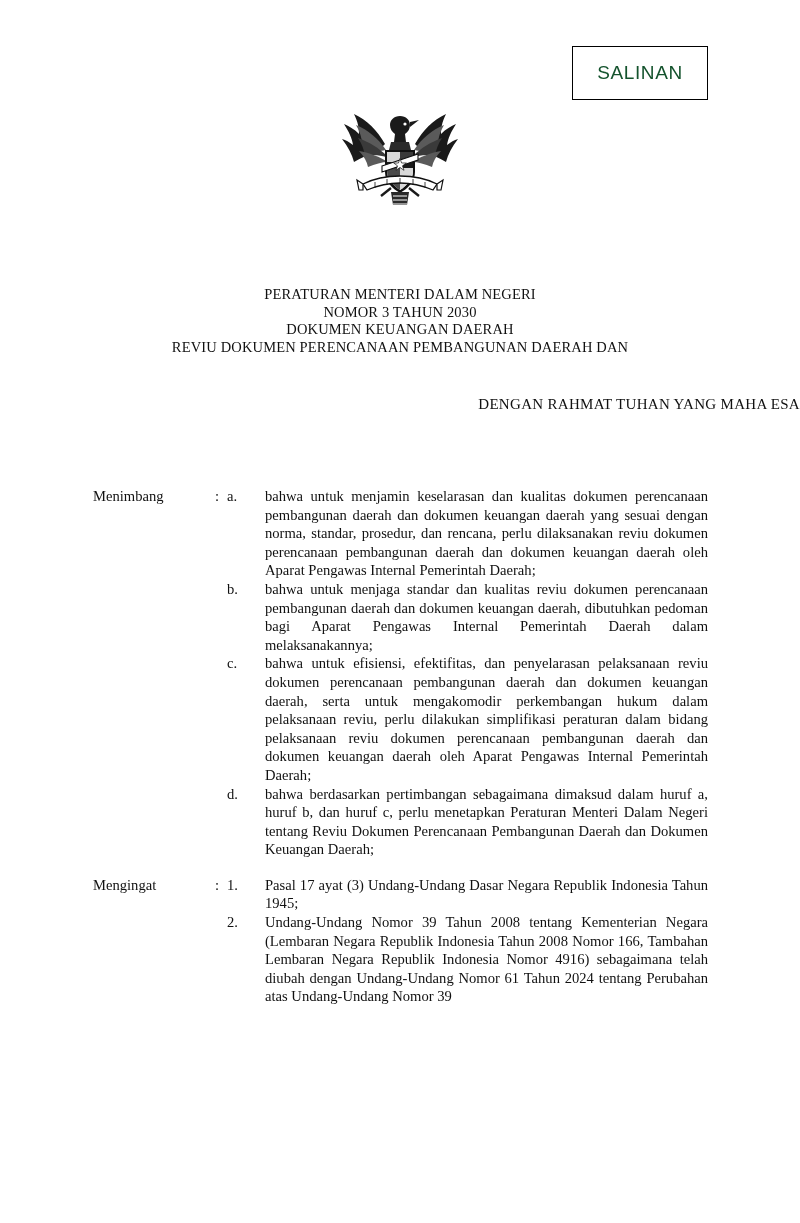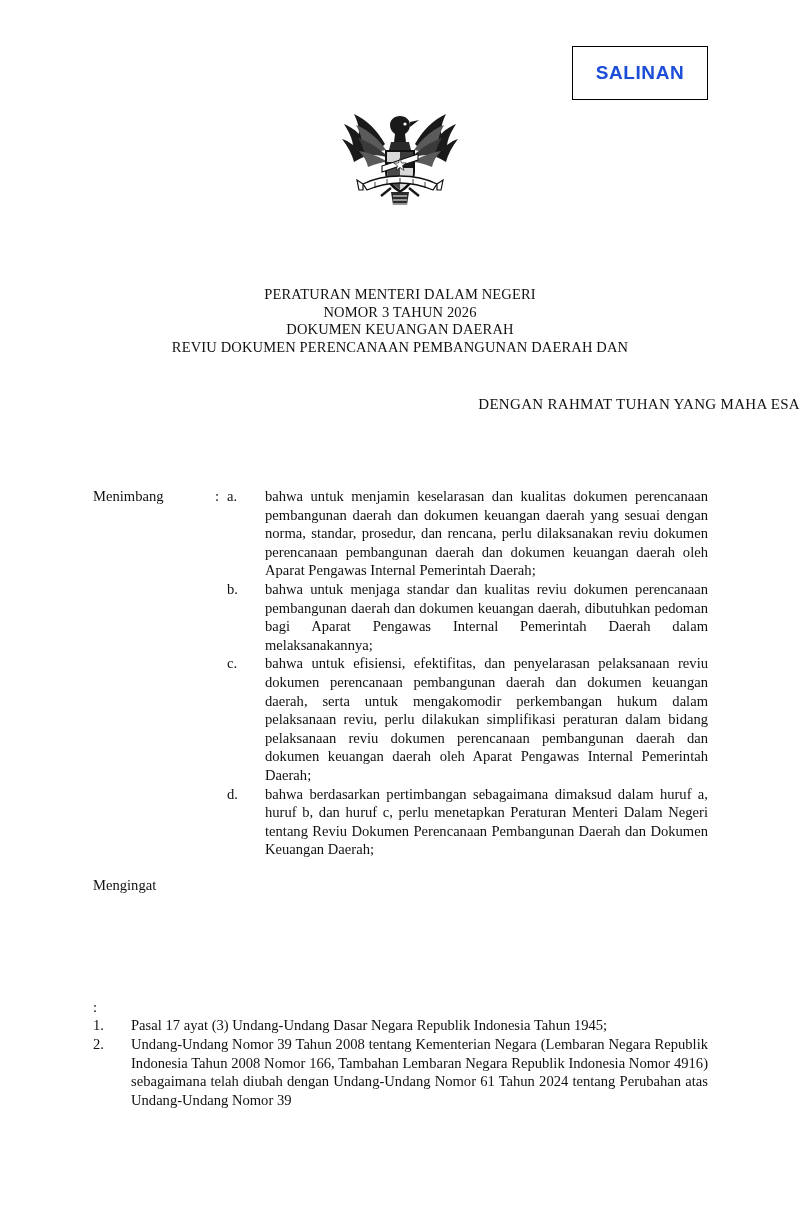--- a/index.html
+++ b/index.html
@@ -24,24 +24,24 @@
     width: 134px;
     height: 52px;
     border: 1px solid #000000;
     display: flex;
     align-items: center;
     justify-content: center;
     background: #ffffff;
   }
   .salinan-text {
     font-family: "Liberation Sans", "DejaVu Sans", sans-serif;
-    font-weight: bold;
+    font-weight: normal;
     font-size: 19px;
     letter-spacing: 0.6px;
-    color: #1d4ed8;
+    color: #14532d;
   }
 
   
   .emblem-wrap {
     position: absolute;
     left: 0;
     top: 104px;
     width: 800px;
     display: flex;
     justify-content: center;
@@ -90,21 +90,20 @@
     width: 615px;
     font-size: 14.6px;
     line-height: 18.6px;
   }
   .section {
     display: flex;
     align-items: flex-start;
   }
   .section + .section {
     margin-top: 17px;
-    flex-direction: column;
   }
   .section-label {
     width: 122px;
     flex: 0 0 122px;
     white-space: nowrap;
   }
   .section-colon {
     width: 12px;
     flex: 0 0 12px;
   }
@@ -174,21 +173,21 @@
       <path d="M22 80 C34 74 46 72 59 72 C72 72 84 74 96 80 L92 86 C80 81 70 79 59 79 C48 79 38 81 26 86 Z" fill="#ffffff" stroke="#111111" stroke-width="1.3"></path>
       <path d="M22 80 L16 76 L18 86 L22 86 Z" fill="#ffffff" stroke="#111111" stroke-width="1.2"></path>
       <path d="M96 80 L102 76 L100 86 L96 86 Z" fill="#ffffff" stroke="#111111" stroke-width="1.2"></path>
       <path d="M34 78 L34 84 M46 75 L46 81 M59 74 L59 80 M72 75 L72 81 M84 78 L84 84" stroke="#111111" stroke-width="0.8"></path>
     </g>
   </svg>
 </div>
 
 <div class="title-block">
   <div class="title-line">PERATURAN MENTERI DALAM NEGERI</div>
-  <div class="title-line">NOMOR 3 TAHUN 2026</div>
+  <div class="title-line">NOMOR 3 TAHUN 2030</div>
   <div class="title-line">DOKUMEN KEUANGAN DAERAH</div>
   <div class="title-line">REVIU DOKUMEN PERENCANAAN PEMBANGUNAN DAERAH DAN</div>
 </div>
 
 <div class="subtitle-block">
   <div class="subtitle-line">DENGAN RAHMAT TUHAN YANG MAHA ESA</div>
   <div class="subtitle-gap"></div>
 </div>
 
 <div class="clauses">

